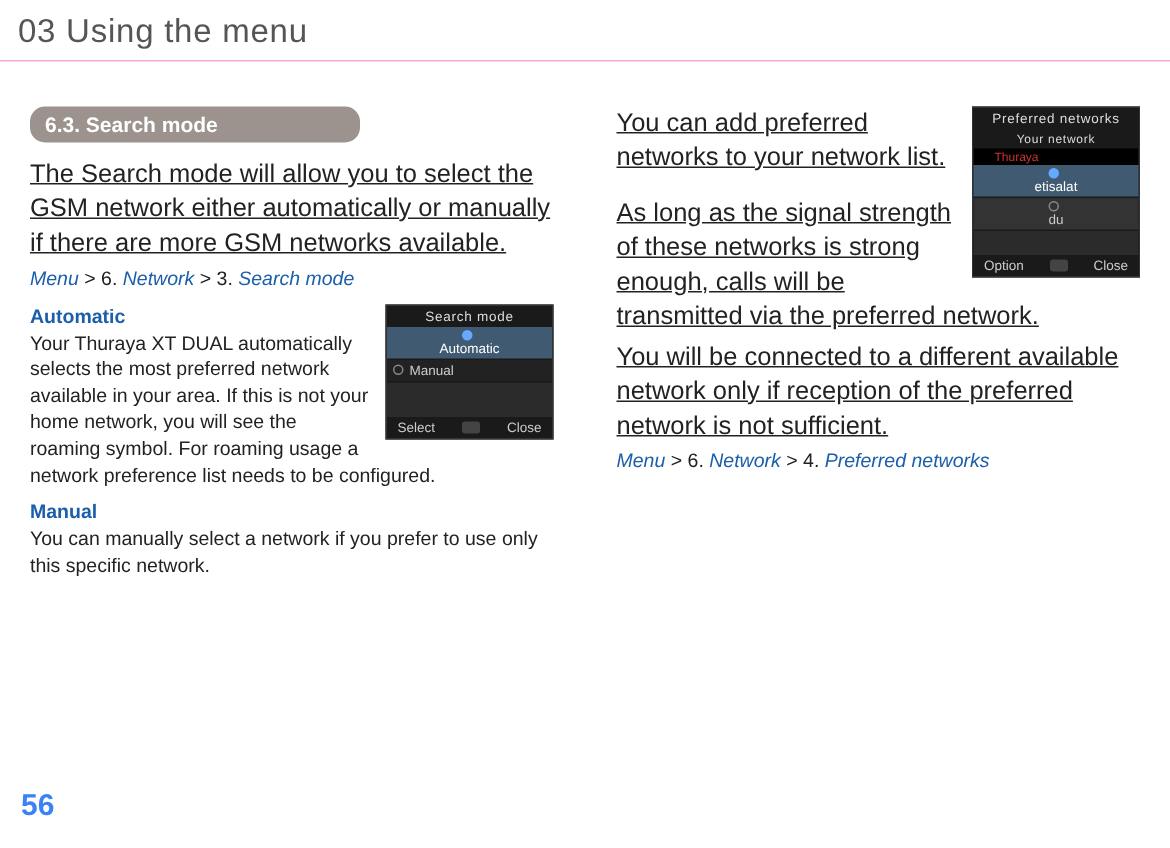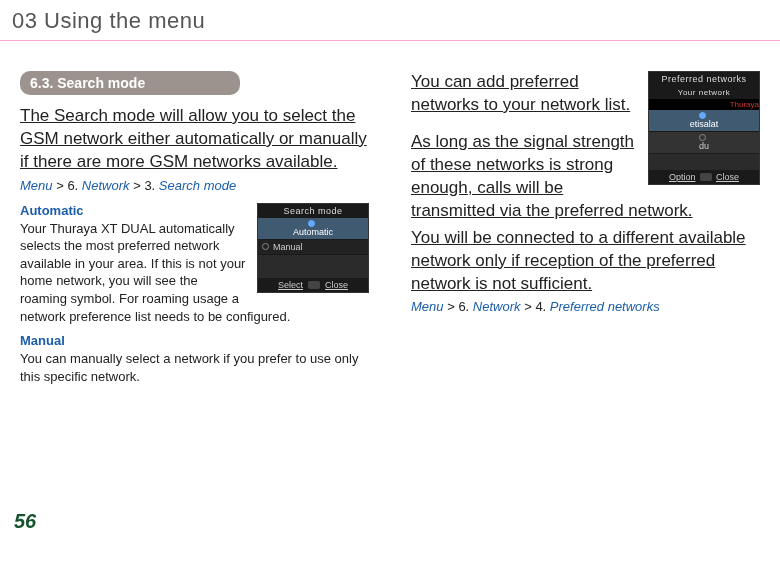--- a/index.html
+++ b/index.html
@@ -62,49 +62,48 @@
   .body-text {
     font-size: 13px;
     line-height: 1.35;
   }
   .float-right {
     float: right;
     margin-left: 10px;
   }
   .page-num {
     position: absolute;
-    bottom: 32px;
+    bottom: 16px;
     left: 14px;
     font-size: 20px;
     font-weight: bold;
-    font-style: italic;
-    color: #14532d;
+    color: #3b82f6;
   }
   
   .phone {
     width: 110px;
     background: #000;
     color: #fff;
     font-size: 9px;
     border: 1px solid #333;
     font-family: Arial, sans-serif;
   }
   .phone .titlebar {
     background: #1a1a1a;
     color: #ddd;
     text-align: center;
     padding: 2px 0;
     font-size: 9px;
     letter-spacing: 0.5px;
   }
   .phone .red-sub {
     color: #c33;
-    text-align: right;
+    text-align: left;
     font-size: 8px;
-    padding: 1px 0;
+    padding: 1px 14px;
   }
   .phone .list {
     background: #2b2b2b;
     min-height: 60px;
   }
   .phone .row {
     display: flex;
     align-items: center;
     padding: 2px 4px;
     border-bottom: 1px solid #1a1a1a;
@@ -130,24 +129,23 @@
     box-sizing: border-box;
   }
   .phone .dot.filled {
     background: #6af;
     border-color: #6af;
   }
   .phone .softkeys {
     display: flex;
     justify-content: space-between;
     background: #1a1a1a;
-    padding: 2px 20px;
+    padding: 2px 7px;
     font-size: 9px;
     color: #ccc;
-    text-decoration: underline;
   }
   .phone .softkeys .mid {
     width: 12px;
     height: 8px;
     background: #444;
     border-radius: 2px;
     align-self: center;
   }
   .clearfix::after { content:""; display:block; clear:both; }
 </style>

